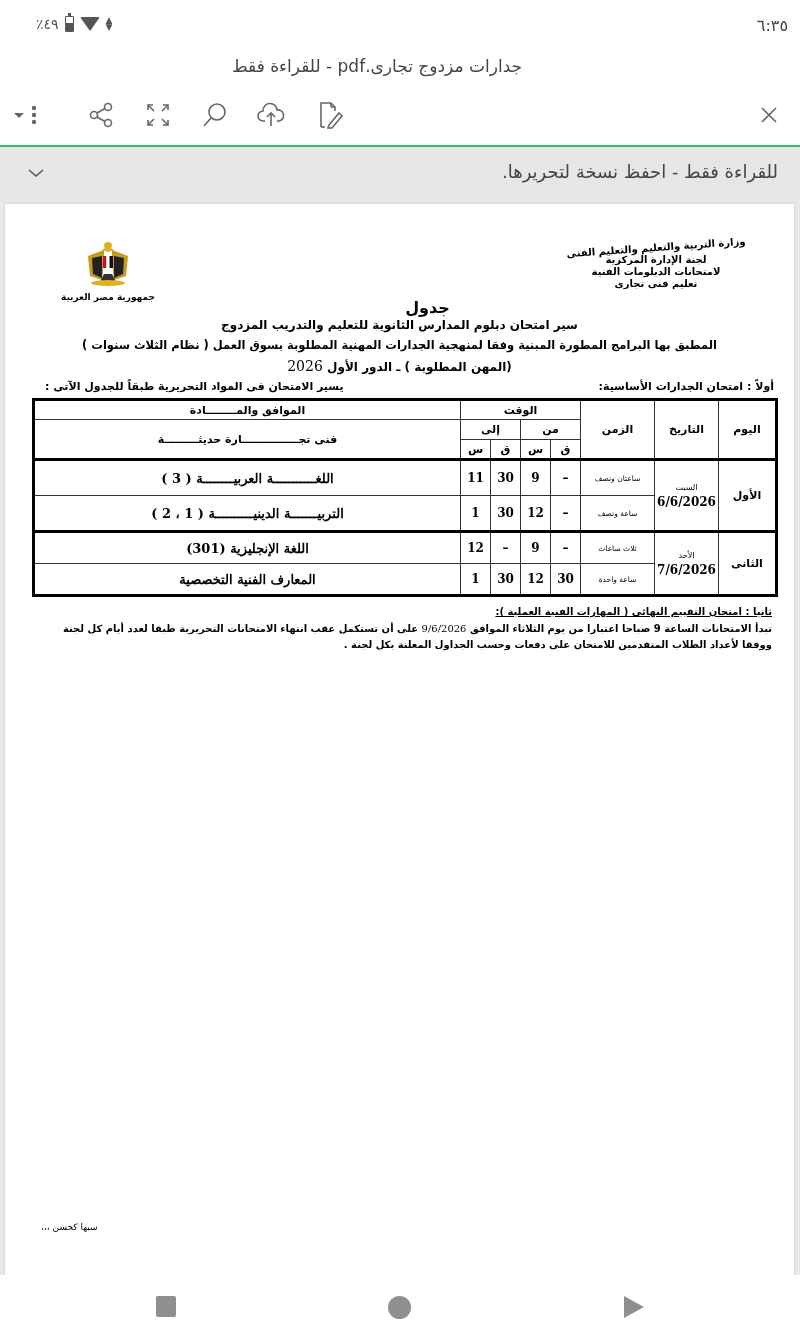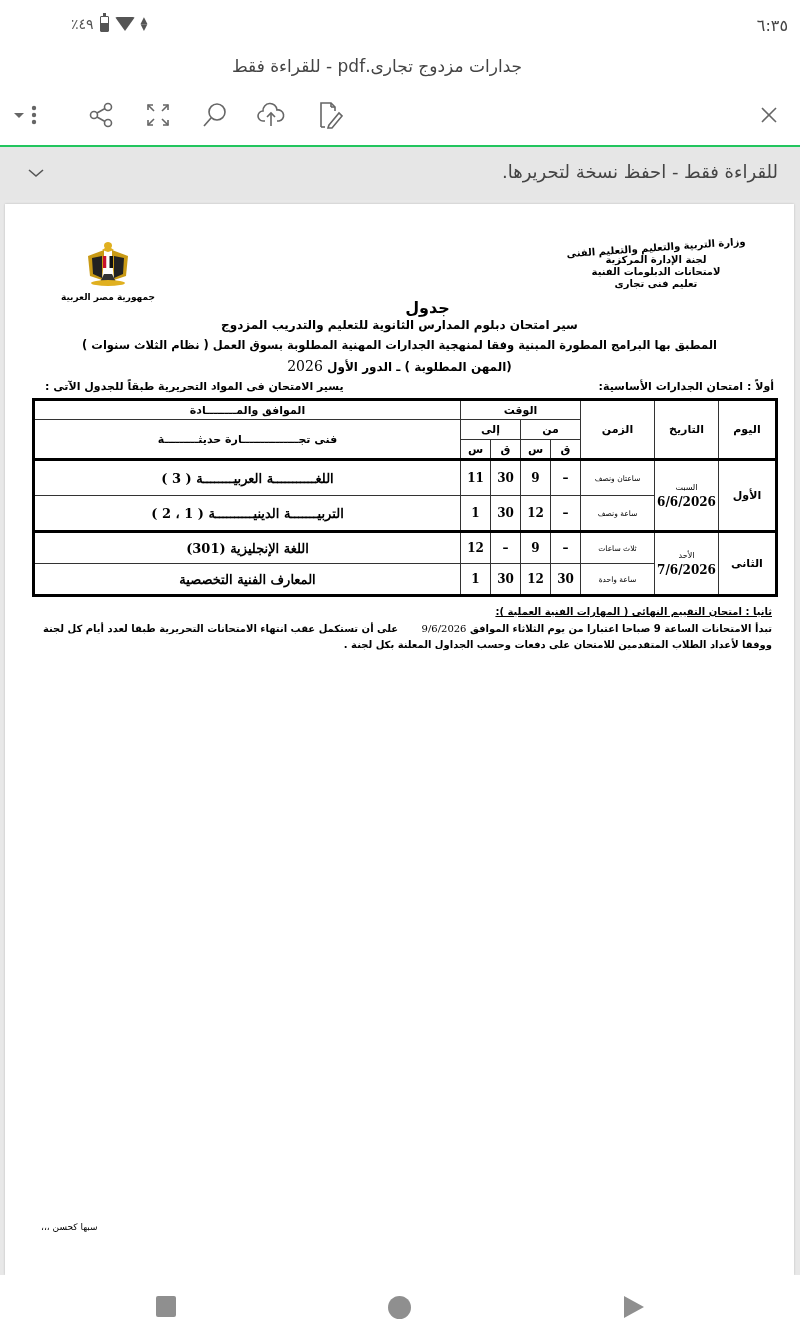--- a/index.html
+++ b/index.html
@@ -2,21 +2,21 @@
 <html><head>
 <meta charset="utf-8">
 <style>
   * { box-sizing: border-box; margin: 0; padding: 0; }
   html, body { width: 800px; height: 1340px; overflow: hidden; background: #ffffff; }
   body { font-family: "DejaVu Sans", sans-serif; color: #222; position: relative; }
 
   
   .status-bar { position: absolute; left: 0; top: 0; width: 800px; height: 52px; }
   .status-time { position: absolute; right: 12px; top: 16px; font-size: 16px; color: #444; }
-  .status-left { position: absolute; left: 36px; top: 16px; display: flex; align-items: center; gap: 6px; font-size: 14px; color: #555; margin-left: 35px; }
+  .status-left { position: absolute; left: 36px; top: 16px; display: flex; align-items: center; gap: 6px; font-size: 14px; color: #555; }
   .battery { width: 9px; height: 16px; border: 1.5px solid #555; border-radius: 1px; position: relative; }
   .battery::after { content: ""; position: absolute; left: 0; right: 0; bottom: 0; height: 55%; background: #555; }
   .battery::before { content: ""; position: absolute; left: 2px; top: -4px; width: 3px; height: 3px; background: #555; }
   .wifi { width: 0; height: 0; border-left: 10px solid transparent; border-right: 10px solid transparent; border-top: 14px solid #555; border-radius: 2px; }
   .arrows { font-size: 9px; color: #555; line-height: 7px; }
 
   
   .doc-title { position: absolute; top: 56px; left: 0; width: 754px; text-align: center; font-size: 17px; color: #444; direction: rtl; }
 
   
@@ -62,21 +62,21 @@
   .day-cell { font-family: "DejaVu Sans", sans-serif; font-weight: bold; font-size: 11px; width: 58px; }
   .subject { font-weight: bold; font-size: 13px; }
   .row-h1 { height: 20px; }
   .row-h2 { height: 20px; }
   .row-h3 { height: 20px; }
   .row-data { height: 36px; }
   .row-data2 { height: 32px; }
 
   .section2 { position: absolute; right: 22px; top: 402px; font-size: 10px; font-weight: bold; text-decoration: underline; }
   .para { position: absolute; right: 22px; top: 417px; width: 740px; font-size: 10px; font-weight: bold; line-height: 16px; text-align: right; }
-  .para .d { font-family: "DejaVu Serif", serif; font-weight: normal; margin-left: 20px; }
+  .para .d { font-family: "DejaVu Serif", serif; font-weight: normal; }
 
   .signature { position: absolute; left: 36px; top: 1018px; font-size: 9px; direction: rtl; }
 
   
   .navbar { position: absolute; top: 1275px; left: 0; width: 800px; height: 65px; background: #fff; }
   .nav-btn { position: absolute; top: 21px; }
   .nav-square { left: 156px; width: 20px; height: 21px; background: #8f8f8f; border-radius: 2px; }
   .nav-circle { left: 388px; width: 23px; height: 23px; background: #8f8f8f; border-radius: 50%; }
   .nav-back { left: 624px; width: 0; height: 0; border-top: 11px solid transparent; border-bottom: 11px solid transparent; border-left: 20px solid #8f8f8f; }
 </style>

